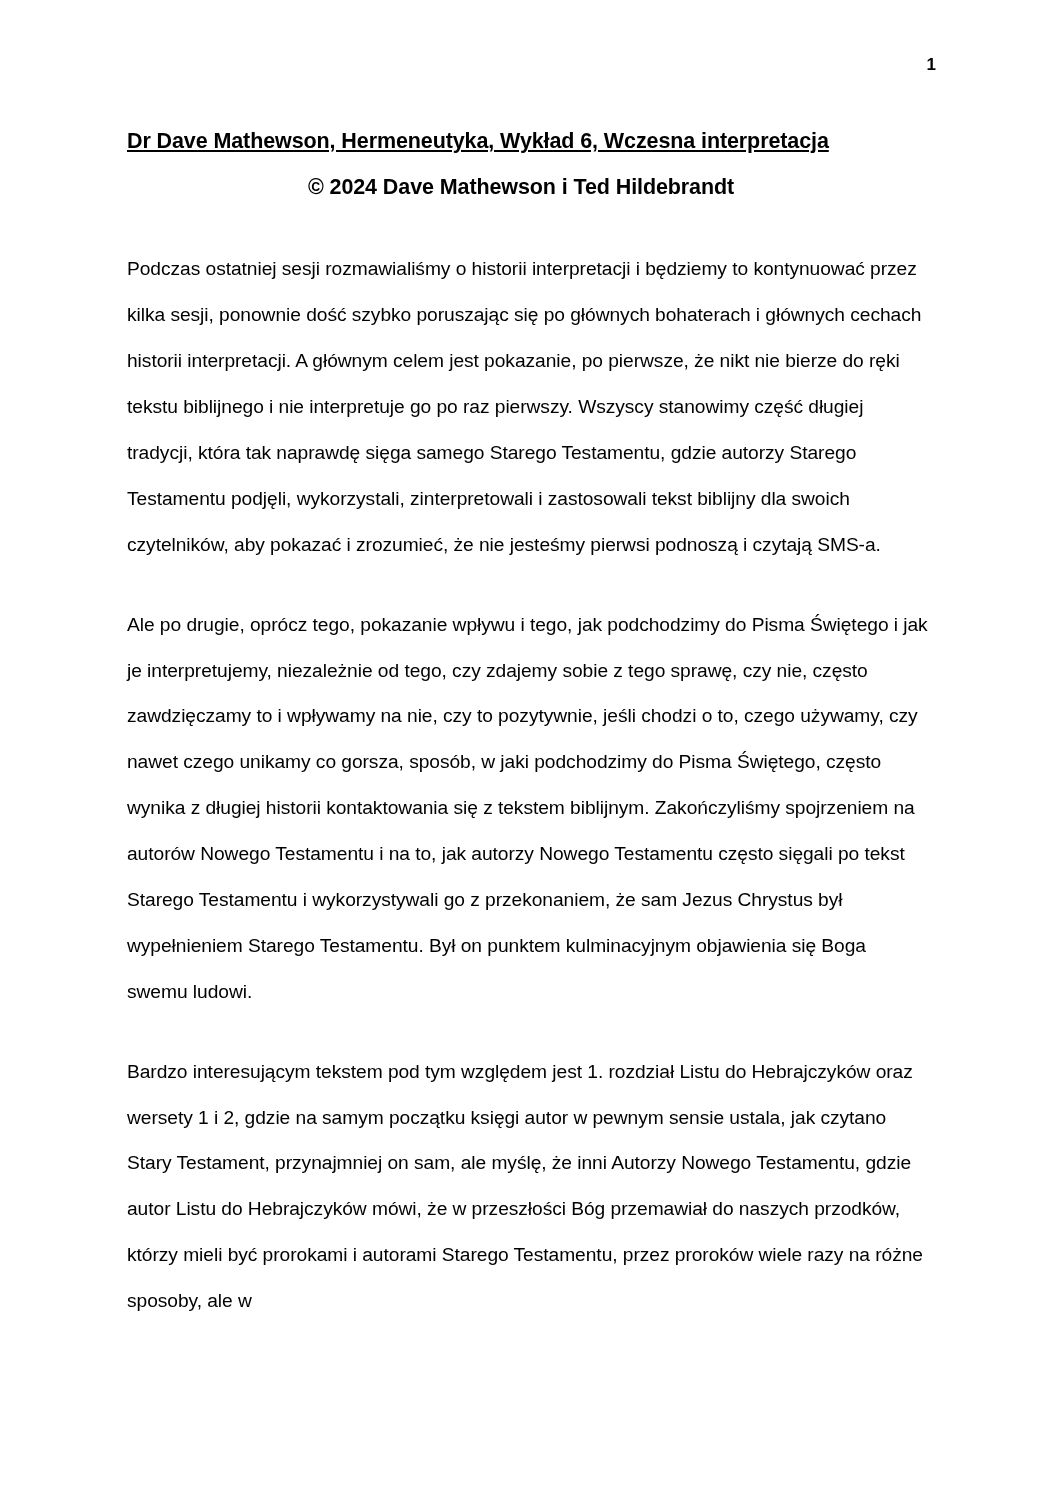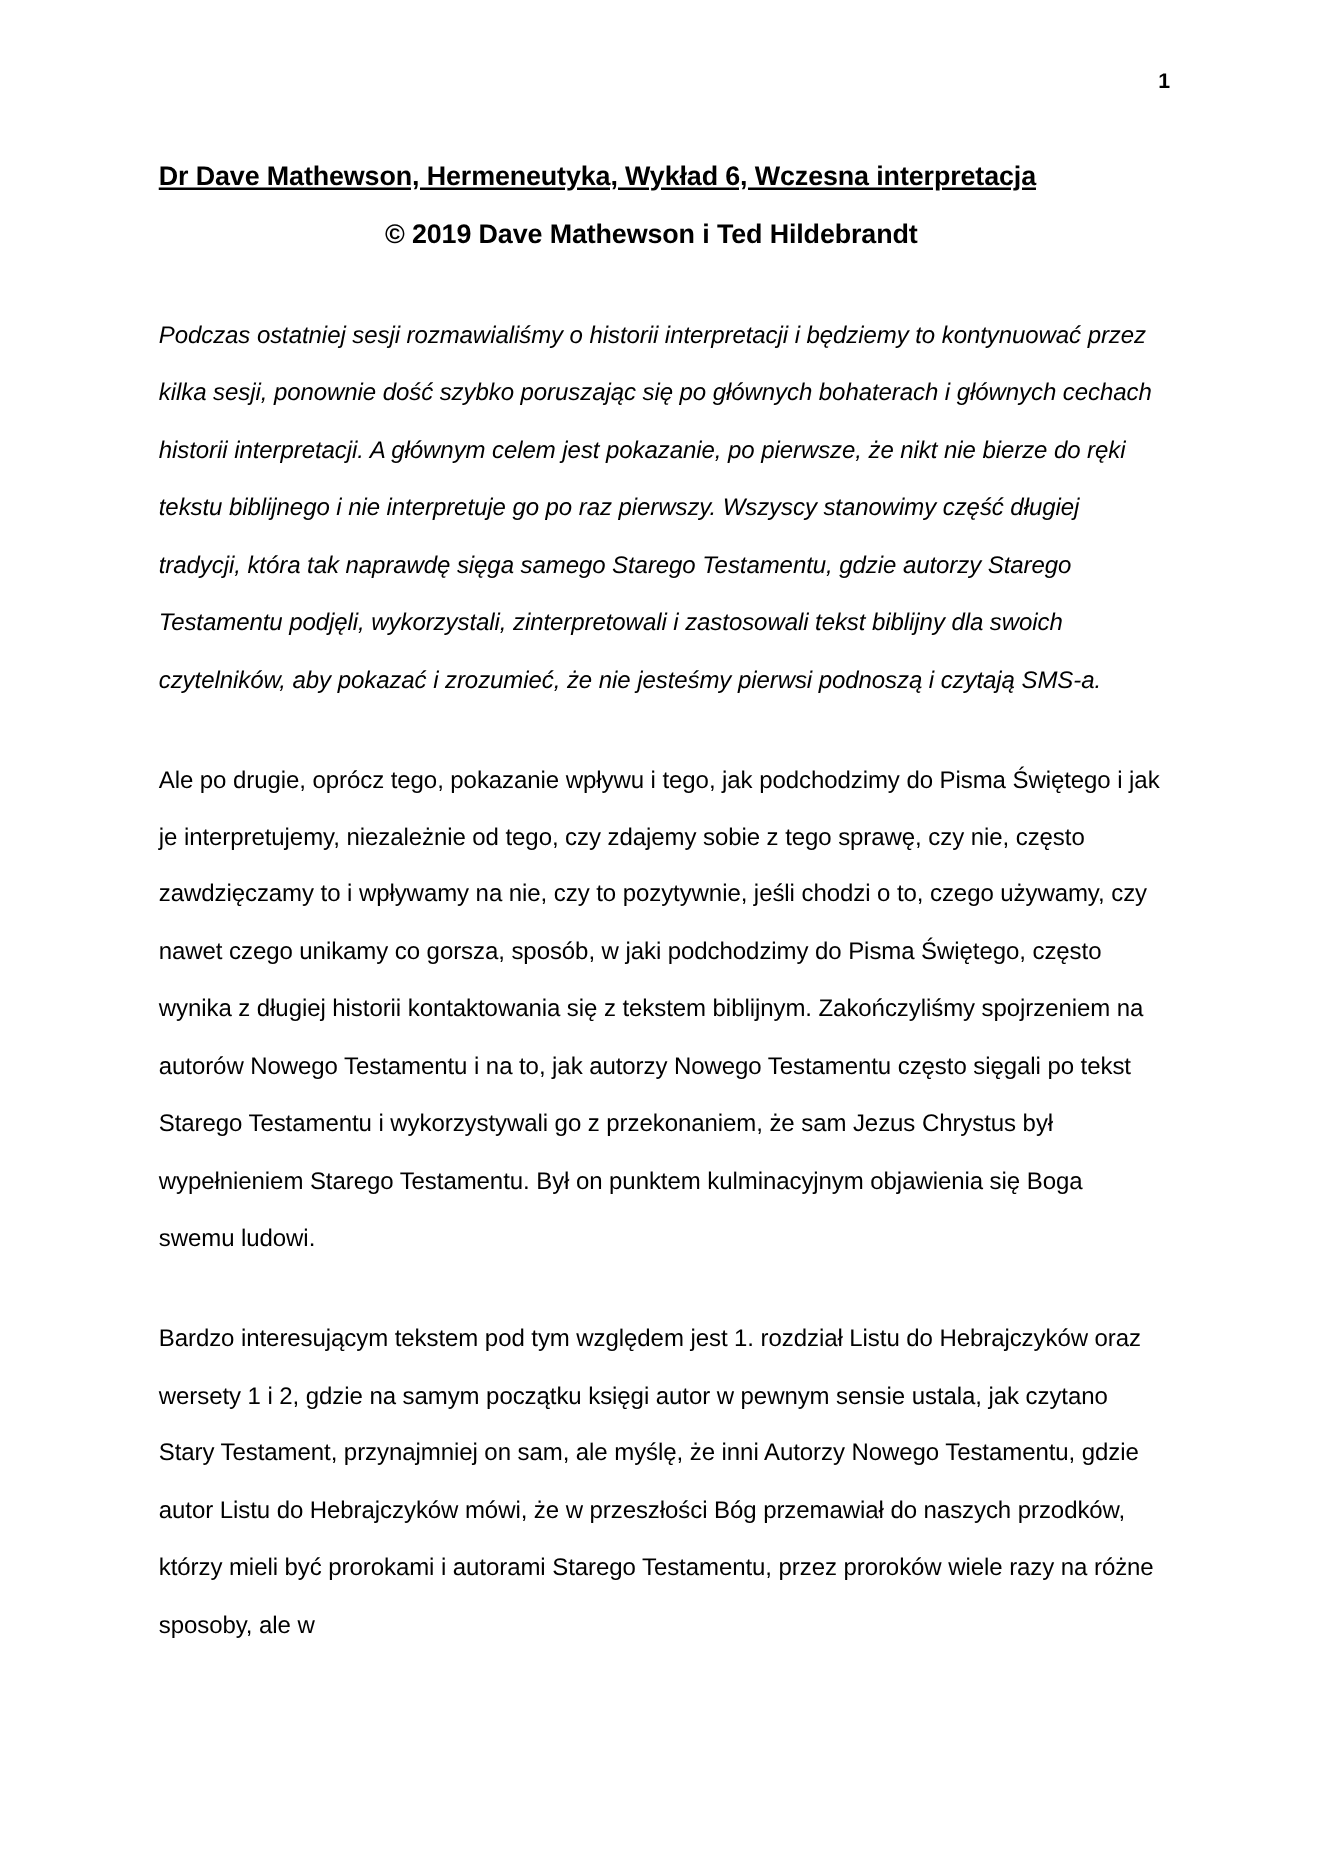--- a/index.html
+++ b/index.html
@@ -56,35 +56,34 @@
     line-height: 2.39;
     margin: 0;
     letter-spacing: -0.05px;
     text-align: left;
   }
   .par-gap {
     height: 34px;
   }
   .first-par {
     margin-top: 36px;
-    font-style: italic;
   }
 </style>
 </head>
 <body>
 
 <div class="page">
 
   <div class="page-number">1</div>
 
   <div class="content">
 
     <h1 class="doc-title">Dr Dave Mathewson, Hermeneutyka, Wykład 6, Wczesna interpretacja</h1>
 
-    <div class="doc-subtitle">© 2019 Dave Mathewson i Ted Hildebrandt</div>
+    <div class="doc-subtitle">© 2024 Dave Mathewson i Ted Hildebrandt</div>
 
     <p class="body-par first-par">Podczas ostatniej sesji rozmawialiśmy o historii interpretacji i będziemy to kontynuować przez kilka sesji, ponownie dość szybko poruszając się po głównych bohaterach i głównych cechach historii interpretacji. A głównym celem jest pokazanie, po pierwsze, że nikt nie bierze do ręki tekstu biblijnego i nie interpretuje go po raz pierwszy. Wszyscy stanowimy część długiej tradycji, która tak naprawdę sięga samego Starego Testamentu, gdzie autorzy Starego Testamentu podjęli, wykorzystali, zinterpretowali i zastosowali tekst biblijny dla swoich czytelników, aby pokazać i zrozumieć, że nie jesteśmy pierwsi podnoszą i czytają SMS-a.</p>
     <div class="par-gap"></div>
     <p class="body-par">Ale po drugie, oprócz tego, pokazanie wpływu i tego, jak podchodzimy do Pisma Świętego i jak je interpretujemy, niezależnie od tego, czy zdajemy sobie z tego sprawę, czy nie, często zawdzięczamy to i wpływamy na nie, czy to pozytywnie, jeśli chodzi o to, czego używamy, czy nawet czego unikamy co gorsza, sposób, w jaki podchodzimy do Pisma Świętego, często wynika z długiej historii kontaktowania się z tekstem biblijnym. Zakończyliśmy spojrzeniem na autorów Nowego Testamentu i na to, jak autorzy Nowego Testamentu często sięgali po tekst Starego Testamentu i wykorzystywali go z przekonaniem, że sam Jezus Chrystus był wypełnieniem Starego Testamentu. Był on punktem kulminacyjnym objawienia się Boga swemu ludowi.</p>
     <div class="par-gap"></div>
     <p class="body-par">Bardzo interesującym tekstem pod tym względem jest 1. rozdział Listu do Hebrajczyków oraz wersety 1 i 2, gdzie na samym początku księgi autor w pewnym sensie ustala, jak czytano Stary Testament, przynajmniej on sam, ale myślę, że inni Autorzy Nowego Testamentu, gdzie autor Listu do Hebrajczyków mówi, że w przeszłości Bóg przemawiał do naszych przodków, którzy mieli być prorokami i autorami Starego Testamentu, przez proroków wiele razy na różne sposoby, ale w</p>
 
   </div>
 
 </div>

